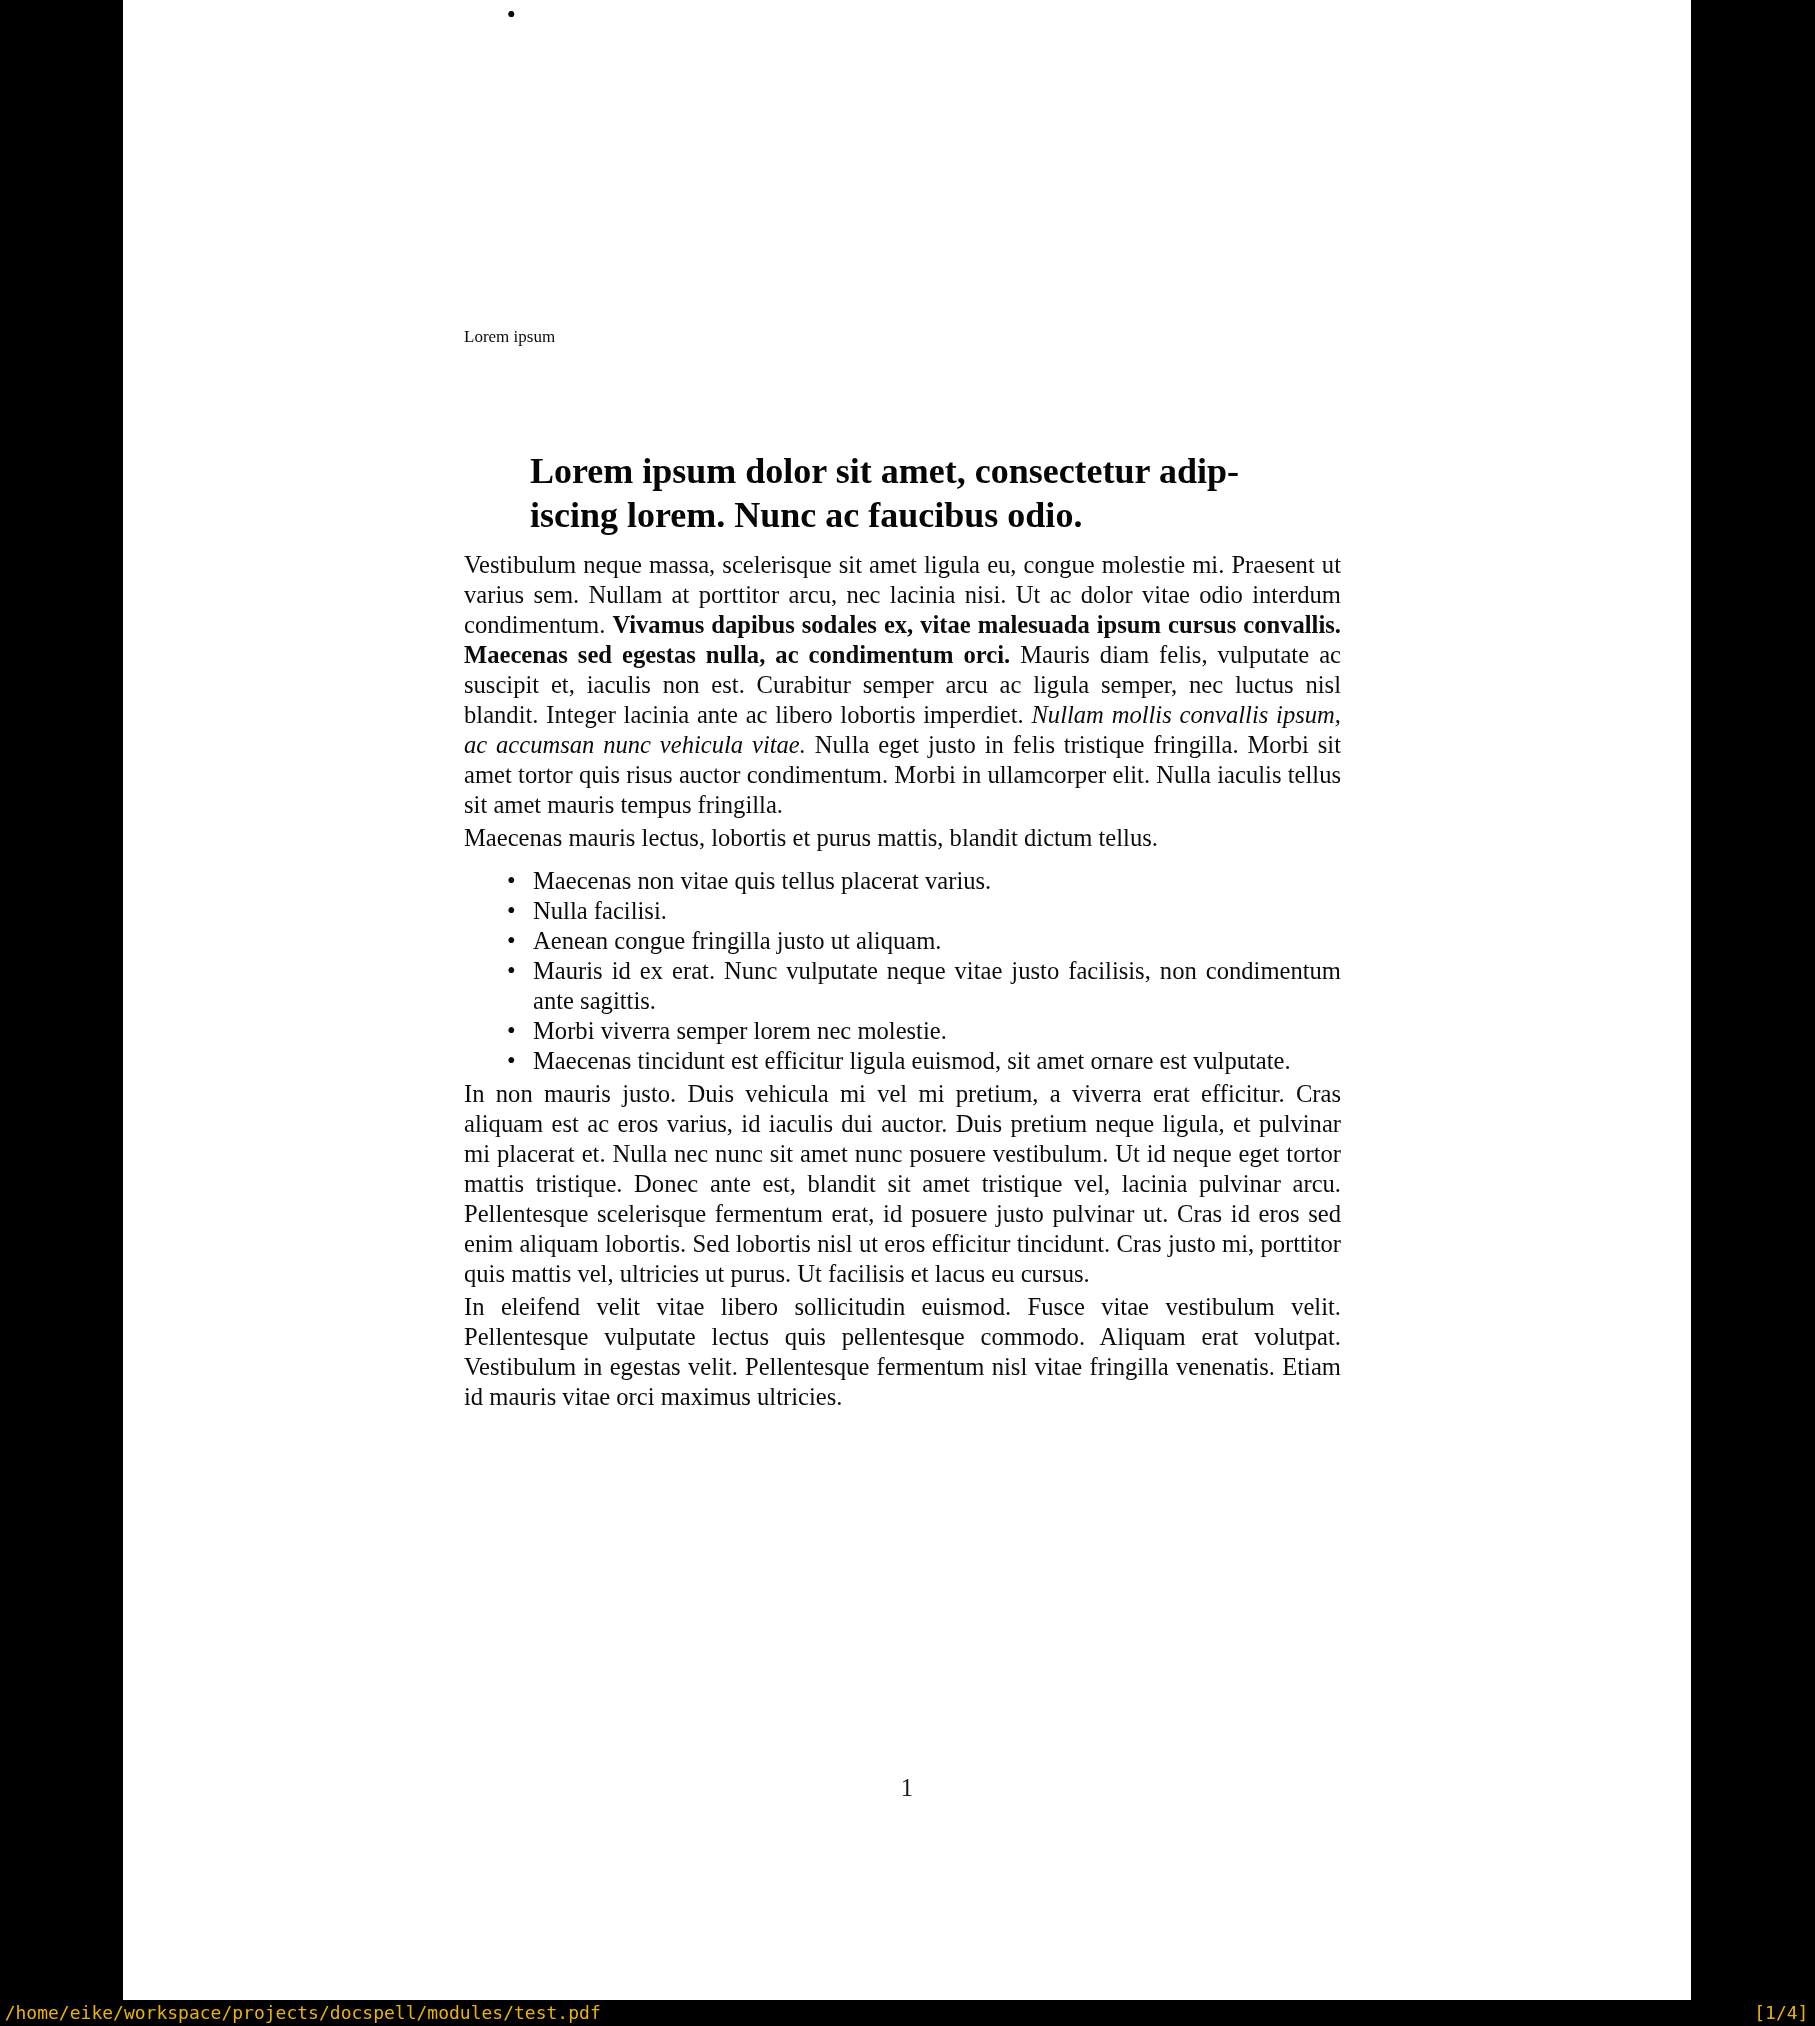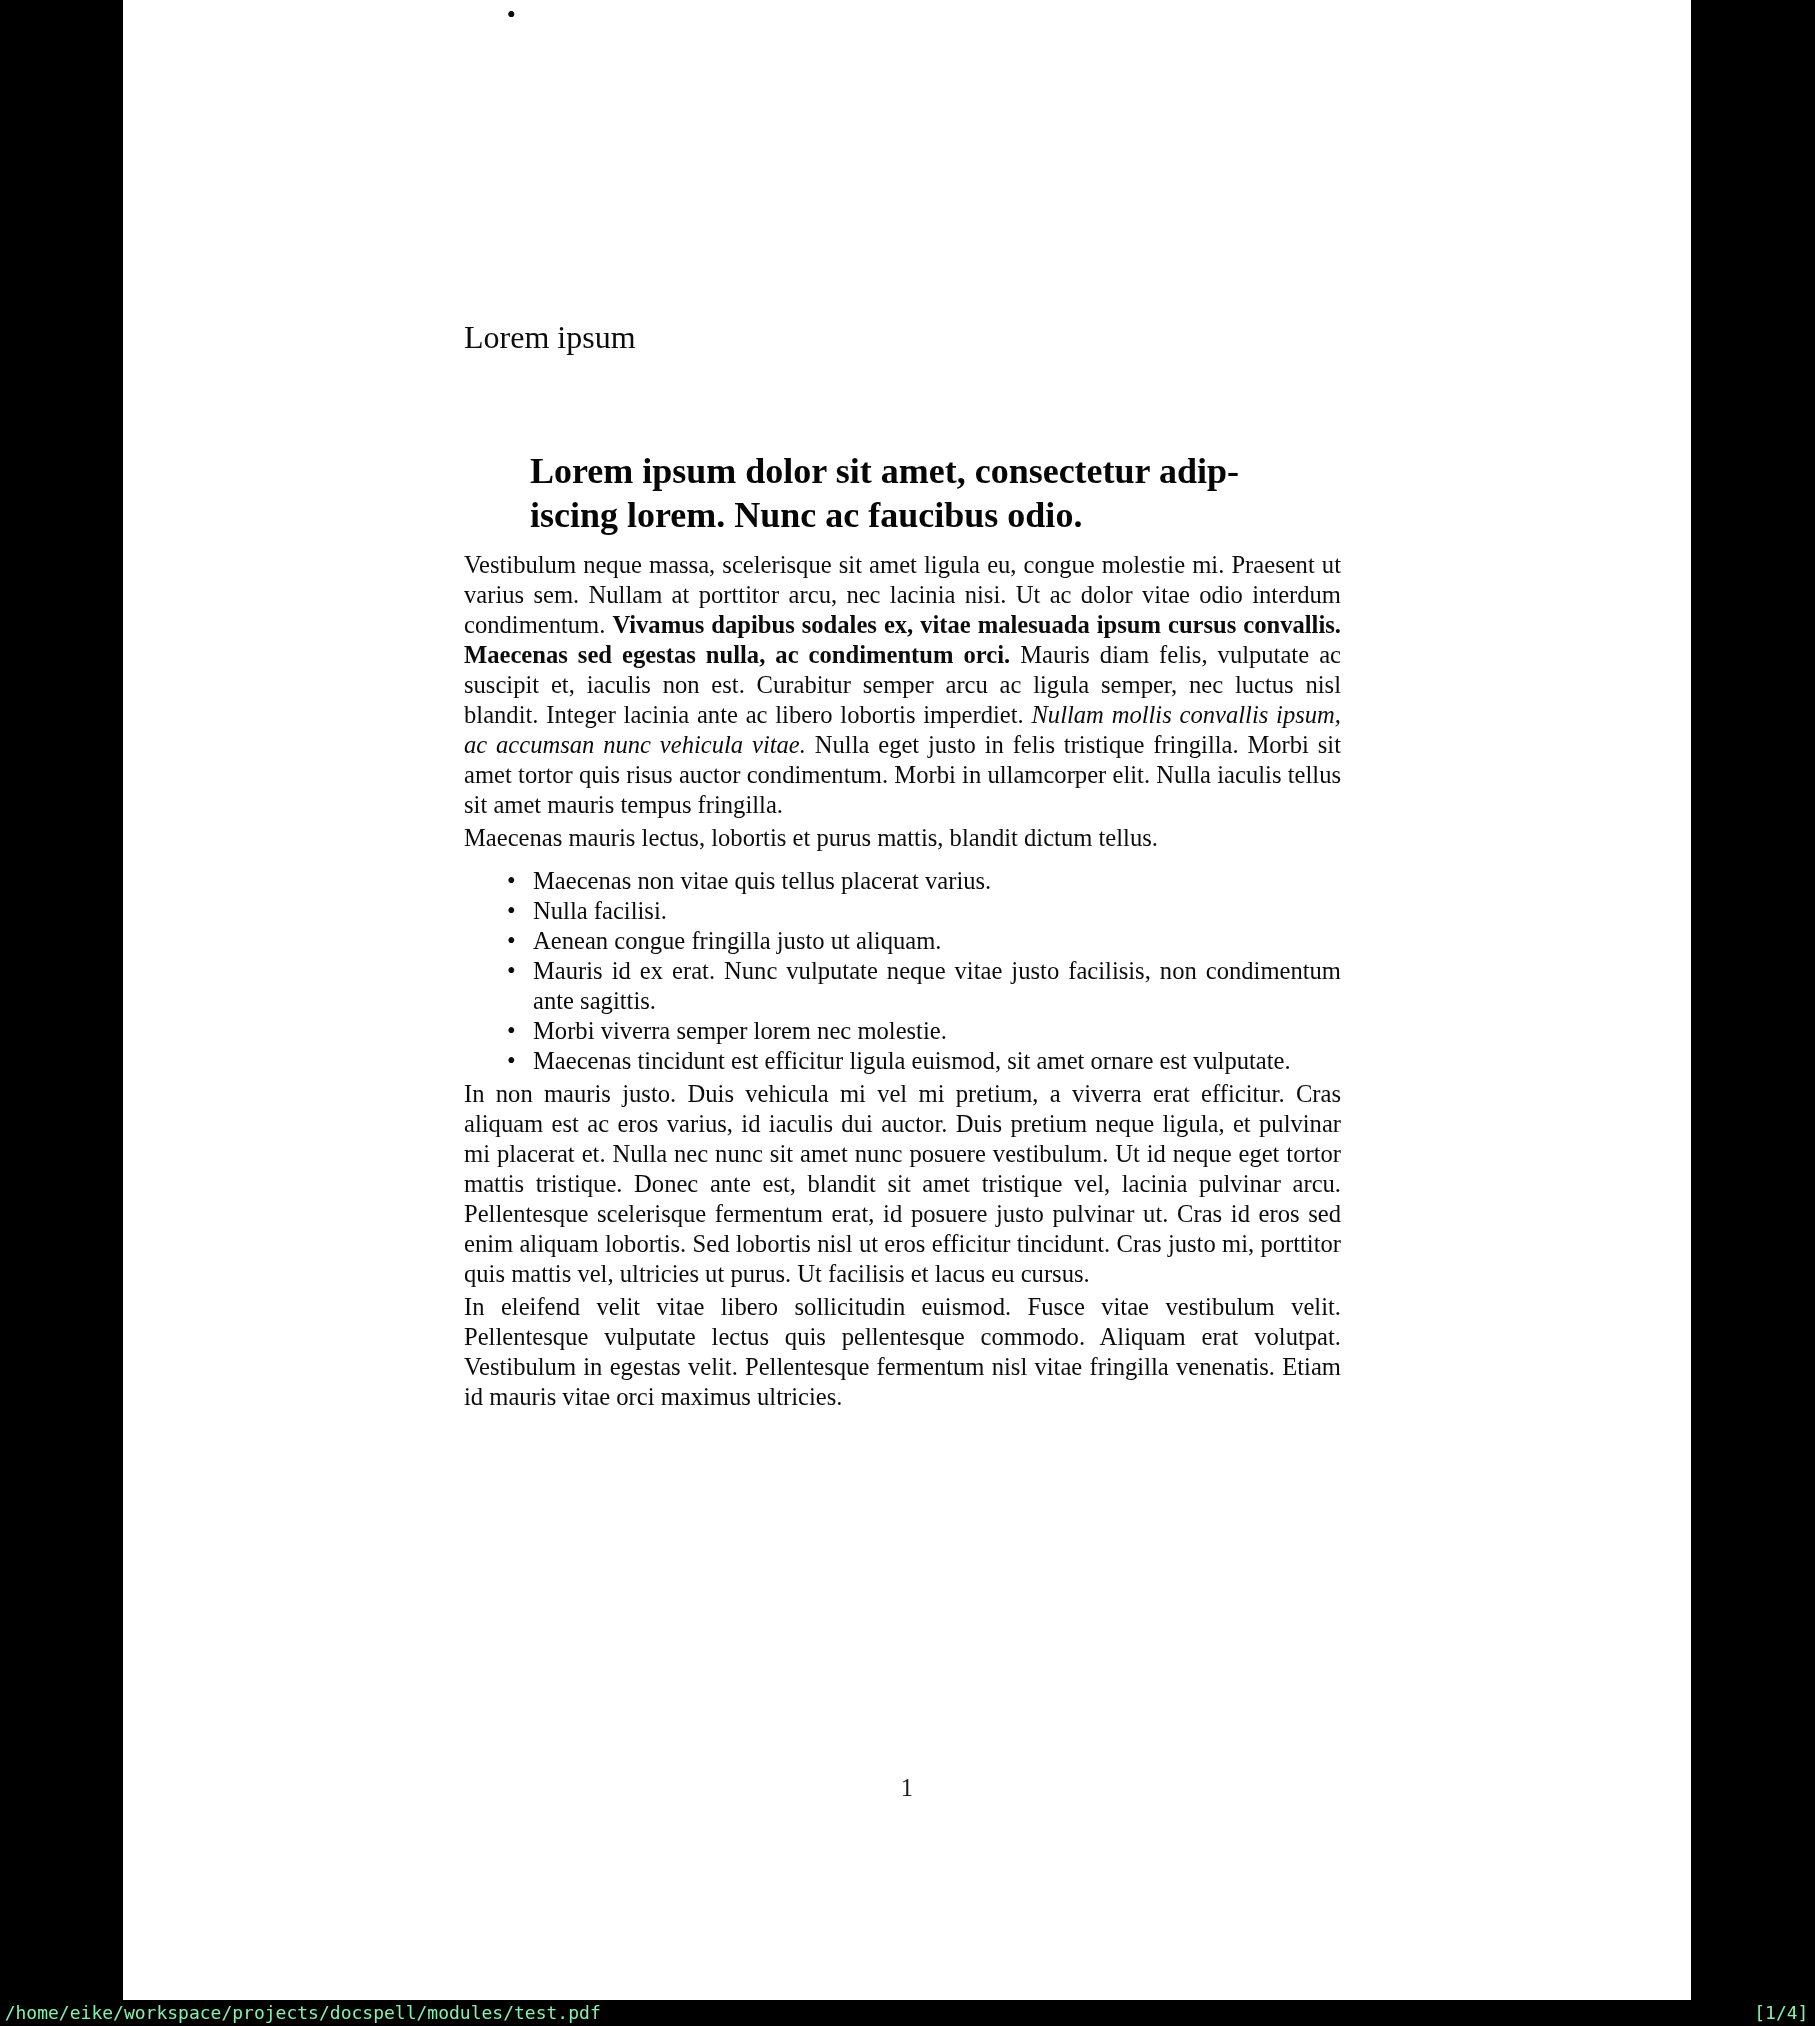--- a/index.html
+++ b/index.html
@@ -20,21 +20,21 @@
     background: #ffffff;
     color: #0c0c0c;
   }
   .text-column {
     position: absolute;
     left: 341px; top: 0;
     width: 877px;
   }
   .intro {
     margin-top: 322px;
-    font-size: 32px; line-height: 30px;
+    font-size: 17px; line-height: 30px;
   }
   .empty-bullet-line {
     margin-top: 15px;
     padding-left: 43px;
     font-size: 24.6px; line-height: 30px;
     height: 30px;
   }
   .doc-heading {
     margin-top: 52px;
     margin-left: 66px;
@@ -78,21 +78,21 @@
     width: 100%;
     text-align: center;
     font-size: 24.6px;
     color: #1a1a1a;
   }
   .statusbar {
     position: absolute;
     left: 0; bottom: 0;
     width: 1815px; height: 25.6px;
     background: #000000;
-    color: #86efac;
+    color: #eab308;
     font-family: "DejaVu Sans Mono", "Liberation Mono", monospace;
     font-size: 18px;
     display: flex;
     justify-content: space-between;
     align-items: center;
     padding: 0 6.6px 1.9px 4.7px;
     white-space: nowrap;
   }
 </style>
 </head>

